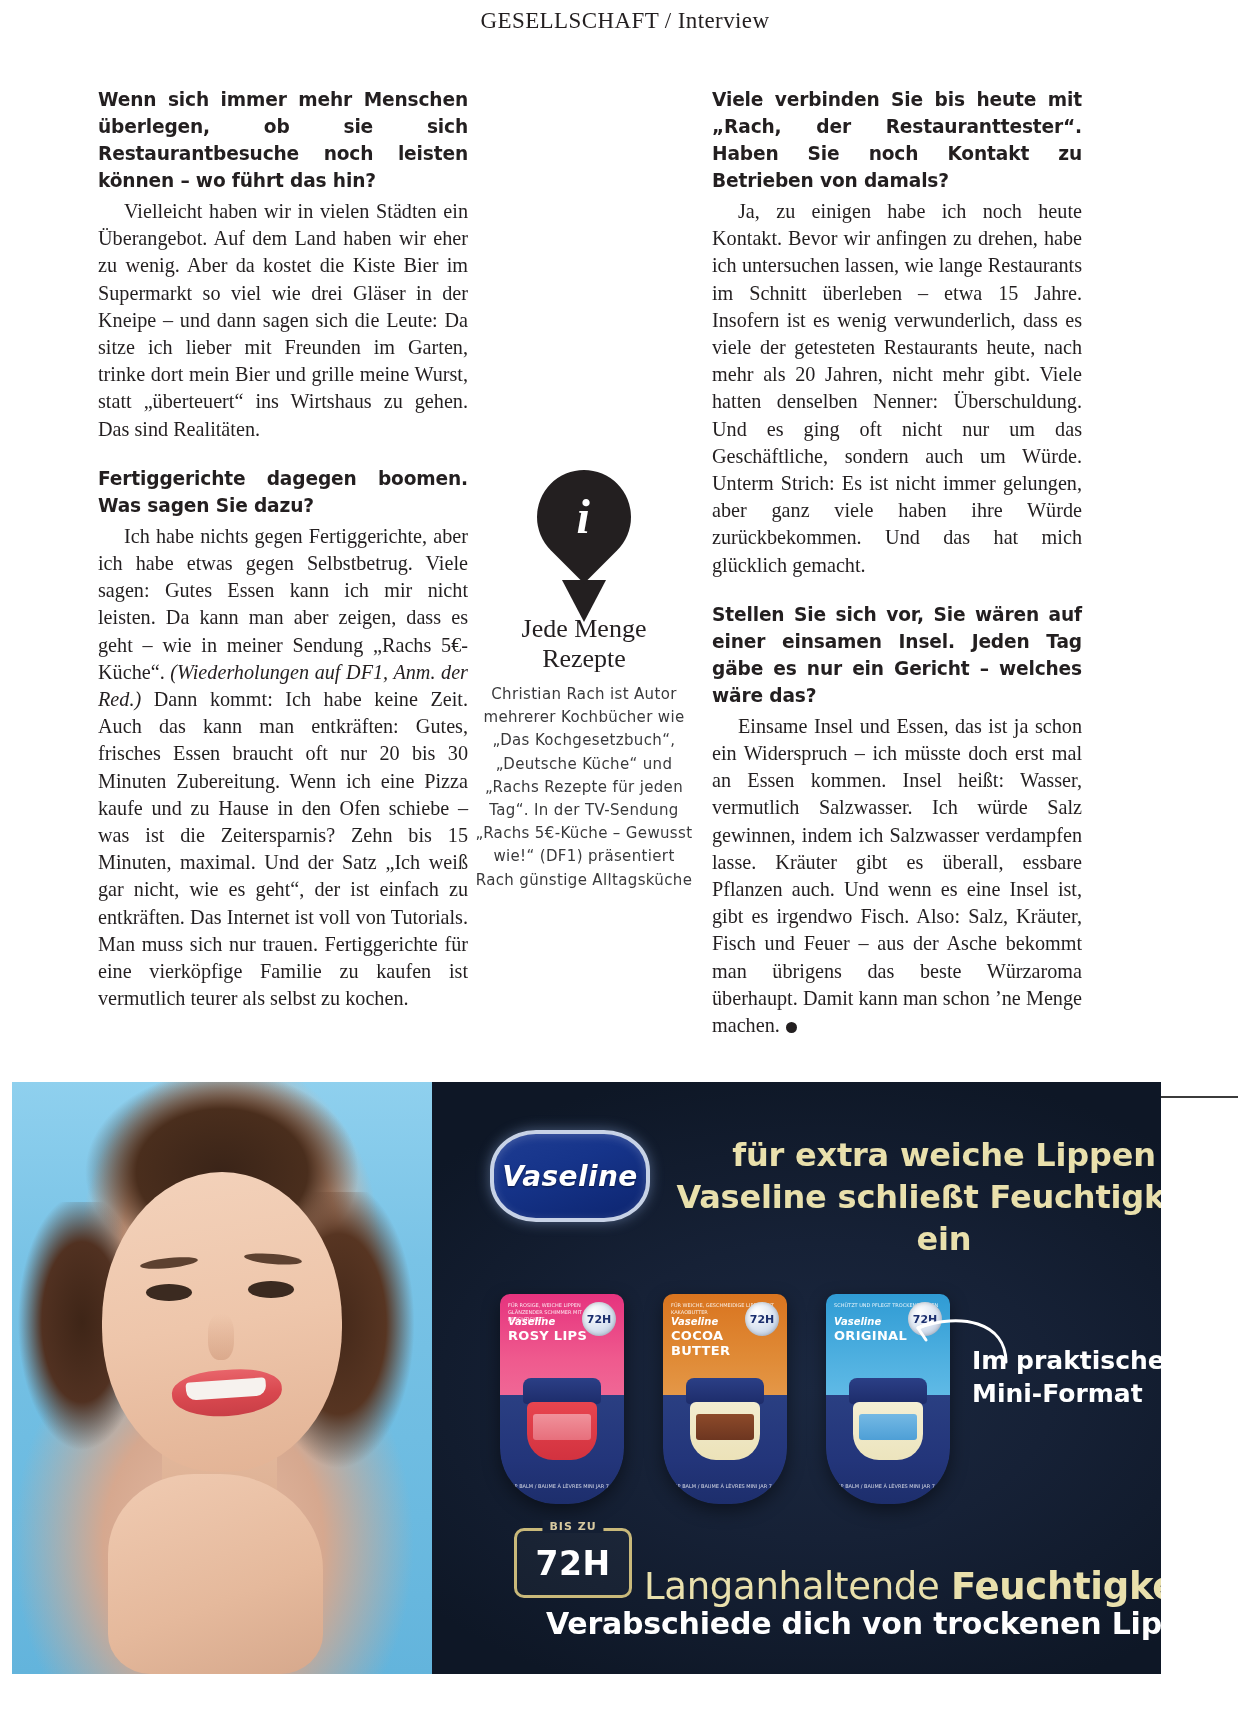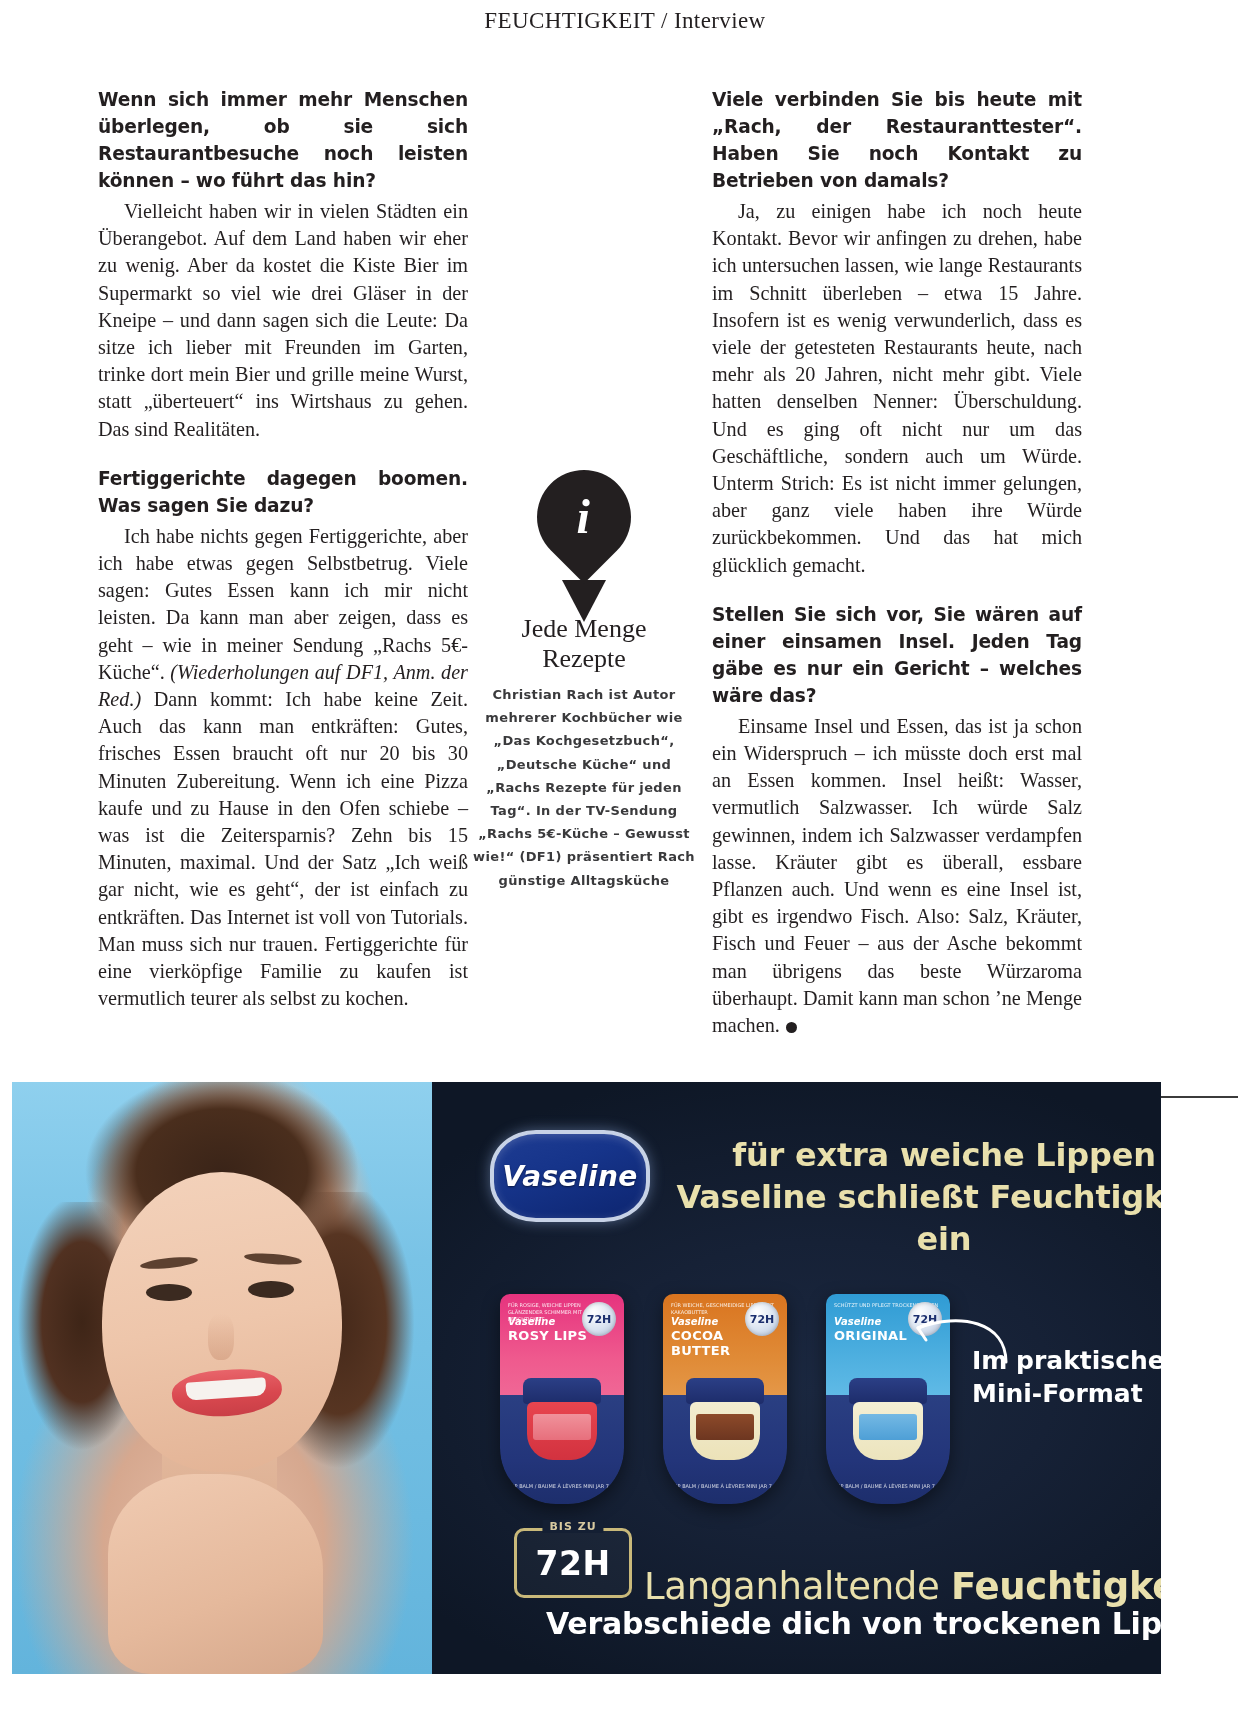--- a/index.html
+++ b/index.html
@@ -143,22 +143,22 @@
 
   .info-title {
     font-family: "Liberation Serif", serif;
     font-size: 26px;
     line-height: 30px;
     color: #231f20;
     margin-top: 16px;
   }
   .info-body {
     font-family: "DejaVu Sans", sans-serif;
-    font-weight: bold;
-    font-size: 13px;
+    font-weight: normal;
+    font-size: 15px;
     line-height: 23.2px;
     letter-spacing: 0.35px;
     color: #3a3a3c;
     margin-top: 9px;
     padding: 0 4px;
   }
 
   
   .rule {
     position: absolute;
@@ -483,21 +483,21 @@
     font-family: "DejaVu Sans", sans-serif;
     font-weight: bold;
     font-size: 30px;
     color: #ffffff;
     letter-spacing: -0.2px;
   }
 </style>
 </head>
 <body>
 
-<div class="page-header">FEUCHTIGKEIT / Interview</div>
+<div class="page-header">GESELLSCHAFT / Interview</div>
 
 <div class="editorial">
 
   <div class="col col-left">
     <p class="q">Wenn sich immer mehr Menschen überlegen, ob sie sich Restaurantbesuche noch leisten können – wo führt das hin?</p>
     <p class="a">Vielleicht haben wir in vielen Städten ein Überangebot. Auf dem Land haben wir eher zu wenig. Aber da kostet die Kiste Bier im Supermarkt so viel wie drei Gläser in der Kneipe – und dann sagen sich die Leute: Da sitze ich lieber mit Freunden im Garten, trinke dort mein Bier und grille meine Wurst, statt „überteuert“ ins Wirtshaus zu gehen. Das sind Realitäten.</p>
 
     <p class="q">Fertiggerichte dagegen boomen. Was sagen Sie dazu?</p>
     <p class="a"><span>Ich habe nichts gegen Fertiggerichte, aber ich habe etwas gegen Selbstbetrug. Viele sagen: Gutes Essen kann ich mir nicht leisten. Da kann man aber zeigen, dass es geht – wie in meiner Sendung „Rachs 5€-Küche“. </span><em>(Wiederholungen auf DF1, Anm. der Red.)</em><span> Dann kommt: Ich habe keine Zeit. Auch das kann man entkräften: Gutes, frisches Essen braucht oft nur 20 bis 30 Minuten Zubereitung. Wenn ich eine Pizza kaufe und zu Hause in den Ofen schiebe – was ist die Zeitersparnis? Zehn bis 15 Minuten, maximal. Und der Satz „Ich weiß gar nicht, wie es geht“, der ist einfach zu entkräften. Das Internet ist voll von Tutorials. Man muss sich nur trauen. Fertiggerichte für eine vierköpfige Familie zu kaufen ist vermutlich teurer als selbst zu kochen.</span></p>
   </div>

